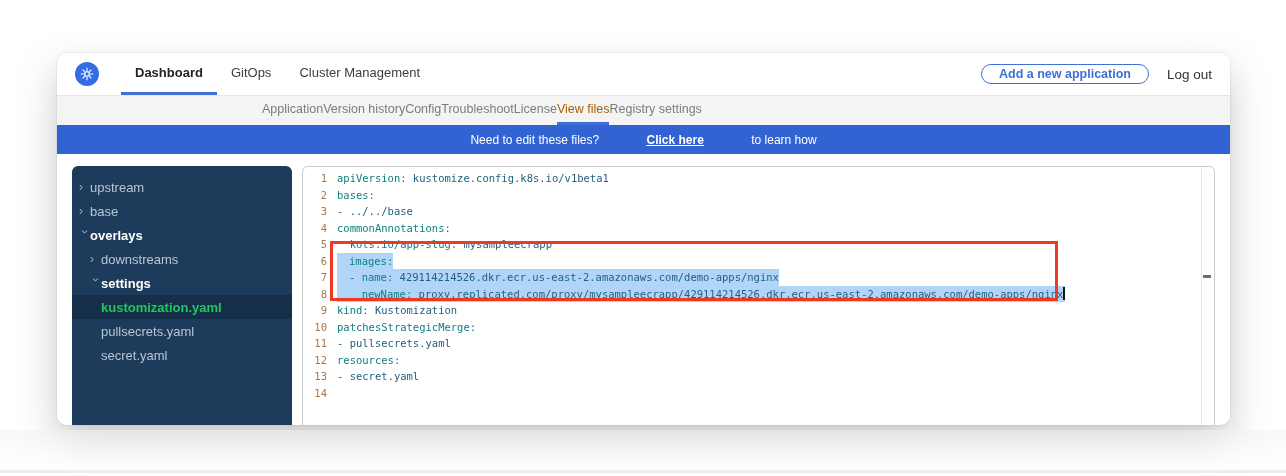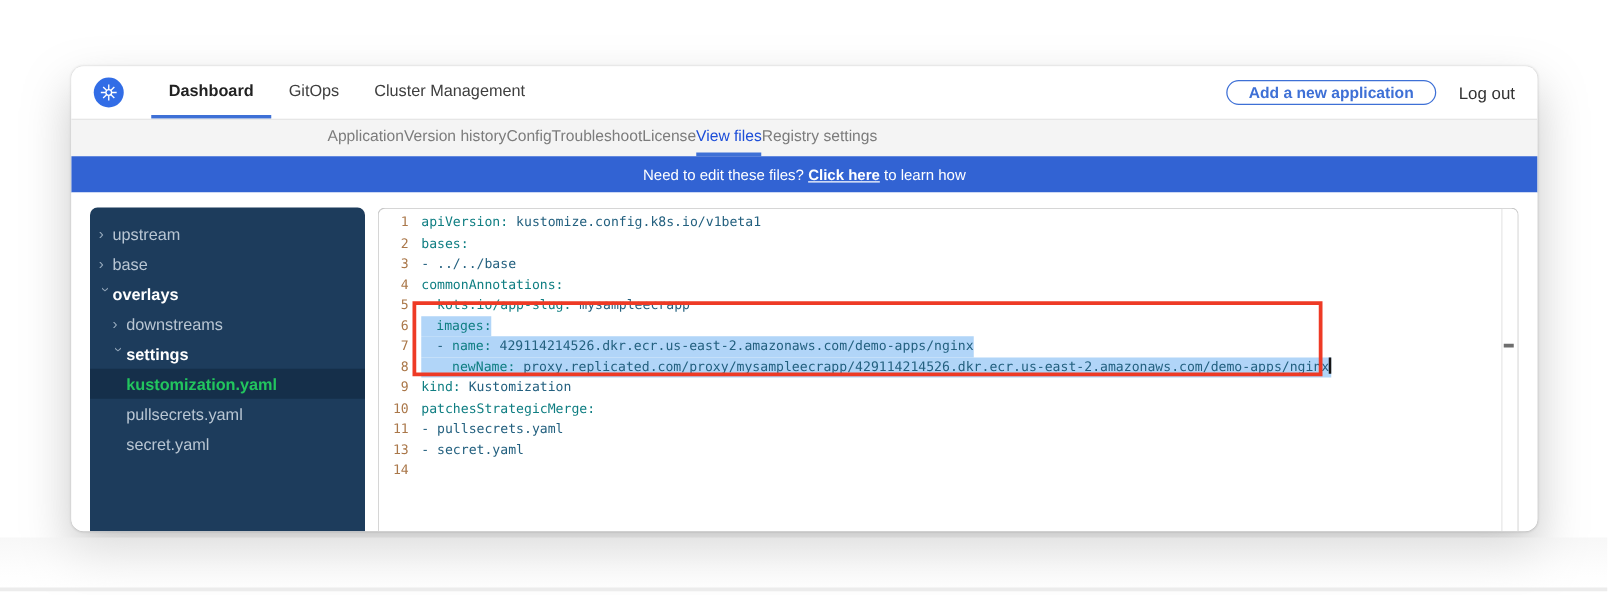--- a/index.html
+++ b/index.html
@@ -35,25 +35,25 @@
   .add-btn{border:1px solid var(--accent-blue);color:var(--accent-blue);background:#fff;
     border-radius:17px;padding:2px 17px;font-size:12.5px;font-weight:700;cursor:pointer;
     font-family:"Liberation Sans",sans-serif;}
   .logout{font-size:13.5px;color:#333;cursor:pointer;}
 
   
   .subnav{height:30px;flex:none;background:#f4f4f4;border-top:1px solid #e6e6e6;
     display:flex;align-items:stretch;padding-left:205px;}
   .subnav-tab{display:flex;align-items:center;font-size:12.5px;color:#7c7c7c;
     border-bottom:3px solid transparent;cursor:pointer;white-space:nowrap;}
-  .subnav-tab.active{color:#1d4ed8;border-bottom-color:var(--accent-blue);}
+  .subnav-tab.active{color:#a16207;border-bottom-color:var(--accent-blue);}
 
   
   .banner{height:29px;flex:none;background:var(--banner-blue);color:#fff;font-size:12px;
-    display:flex;align-items:center;justify-content:center;white-space:pre;}
+    display:flex;align-items:center;justify-content:center;white-space:pre;gap:44px;}
   .banner a{color:#fff;font-weight:700;text-decoration:underline;cursor:pointer;}
 
   
   .content{flex:1;position:relative;background:#fff;}
 
   
   .file-tree{position:absolute;left:15px;top:12px;bottom:0;width:220px;
     background:var(--sidebar-bg);border-radius:6px 6px 0 0;padding-top:9px;
     color:#b9c6d3;font-size:13px;}
   .tree-row{height:24px;display:flex;align-items:center;cursor:pointer;}
@@ -164,20 +164,21 @@
           <div class="line"><span class="gutter">2</span><span class="code"><span class="tok-key">bases:</span></span></div>
           <div class="line"><span class="gutter">3</span><span class="code"><span class="tok-val">- ../../base</span></span></div>
           <div class="line"><span class="gutter">4</span><span class="code"><span class="tok-key">commonAnnotations:</span></span></div>
           <div class="line"><span class="gutter">5</span><span class="code"><span class="tok-plain">  </span><span class="tok-key">kots.io/app-slug:</span><span class="tok-val"> mysampleecrapp</span></span></div>
           <div class="line selected"><span class="gutter">6</span><span class="code"><span class="tok-key">images:</span></span></div>
           <div class="line selected"><span class="gutter">7</span><span class="code"><span class="tok-val">- </span><span class="tok-key">name:</span><span class="tok-val"> 429114214526.dkr.ecr.us-east-2.amazonaws.com/demo-apps/nginx</span></span></div>
           <div class="line selected"><span class="gutter">8</span><span class="code"><span class="tok-plain">  </span><span class="tok-key">newName:</span><span class="tok-val"> proxy.replicated.com/proxy/mysampleecrapp/429114214526.dkr.ecr.us-east-2.amazonaws.com/demo-apps/nginx</span><span class="cursor"></span></span></div>
           <div class="line"><span class="gutter">9</span><span class="code"><span class="tok-key">kind:</span><span class="tok-val"> Kustomization</span></span></div>
           <div class="line"><span class="gutter">10</span><span class="code"><span class="tok-key">patchesStrategicMerge:</span></span></div>
           <div class="line"><span class="gutter">11</span><span class="code"><span class="tok-val">- pullsecrets.yaml</span></span></div>
+          <div class="line"><span class="gutter">12</span><span class="code"><span class="tok-key">resources:</span></span></div>
           <div class="line"><span class="gutter">13</span><span class="code"><span class="tok-val">- secret.yaml</span></span></div>
           <div class="line"><span class="gutter">14</span><span class="code"></span></div>
         </div>
       <div class="highlight-box"></div>
       <div class="ruler">
         <div class="ruler-dash"></div>
       </div>
     </div>
 
   </div>

